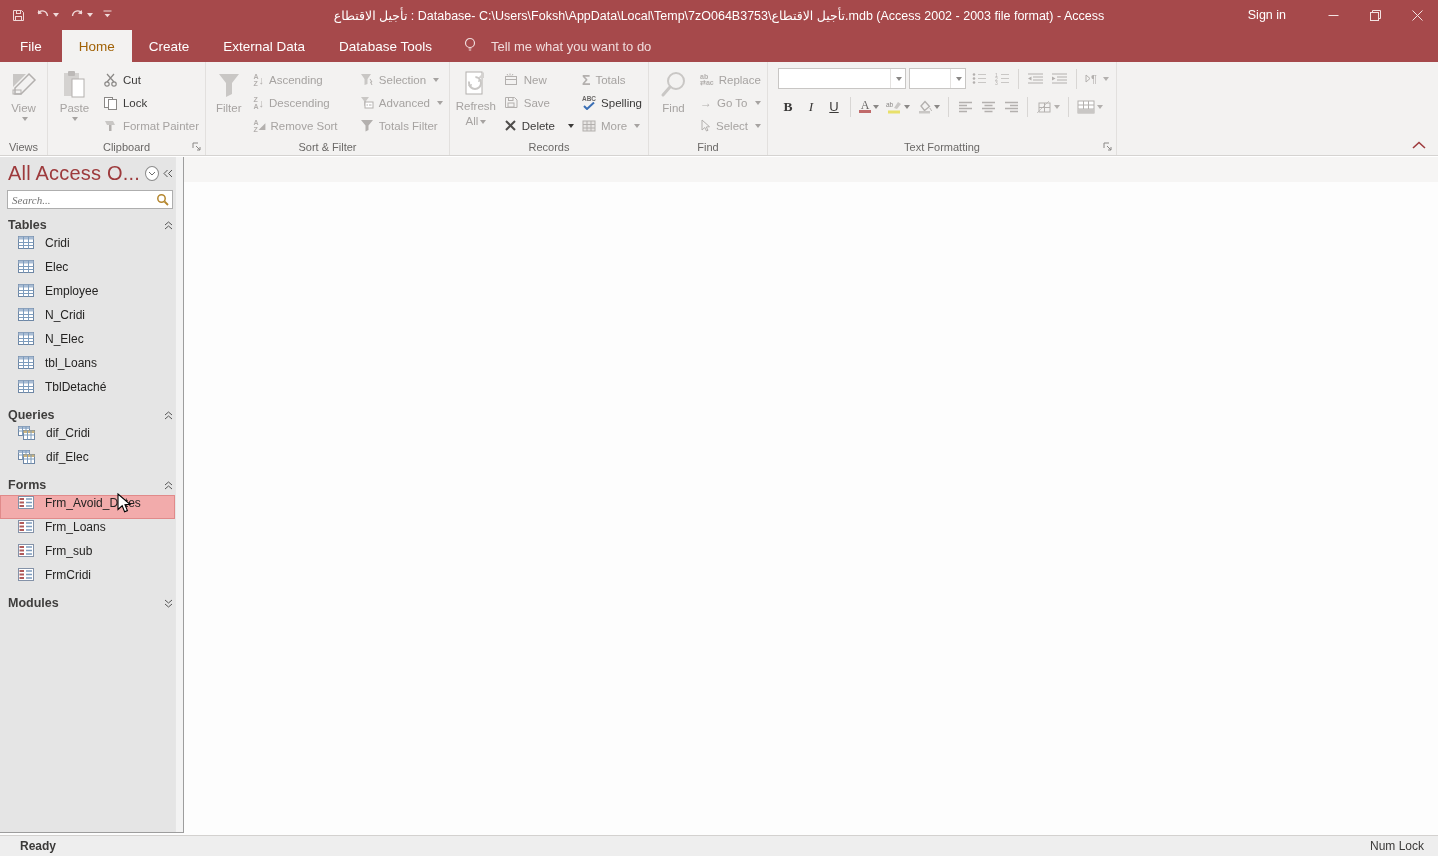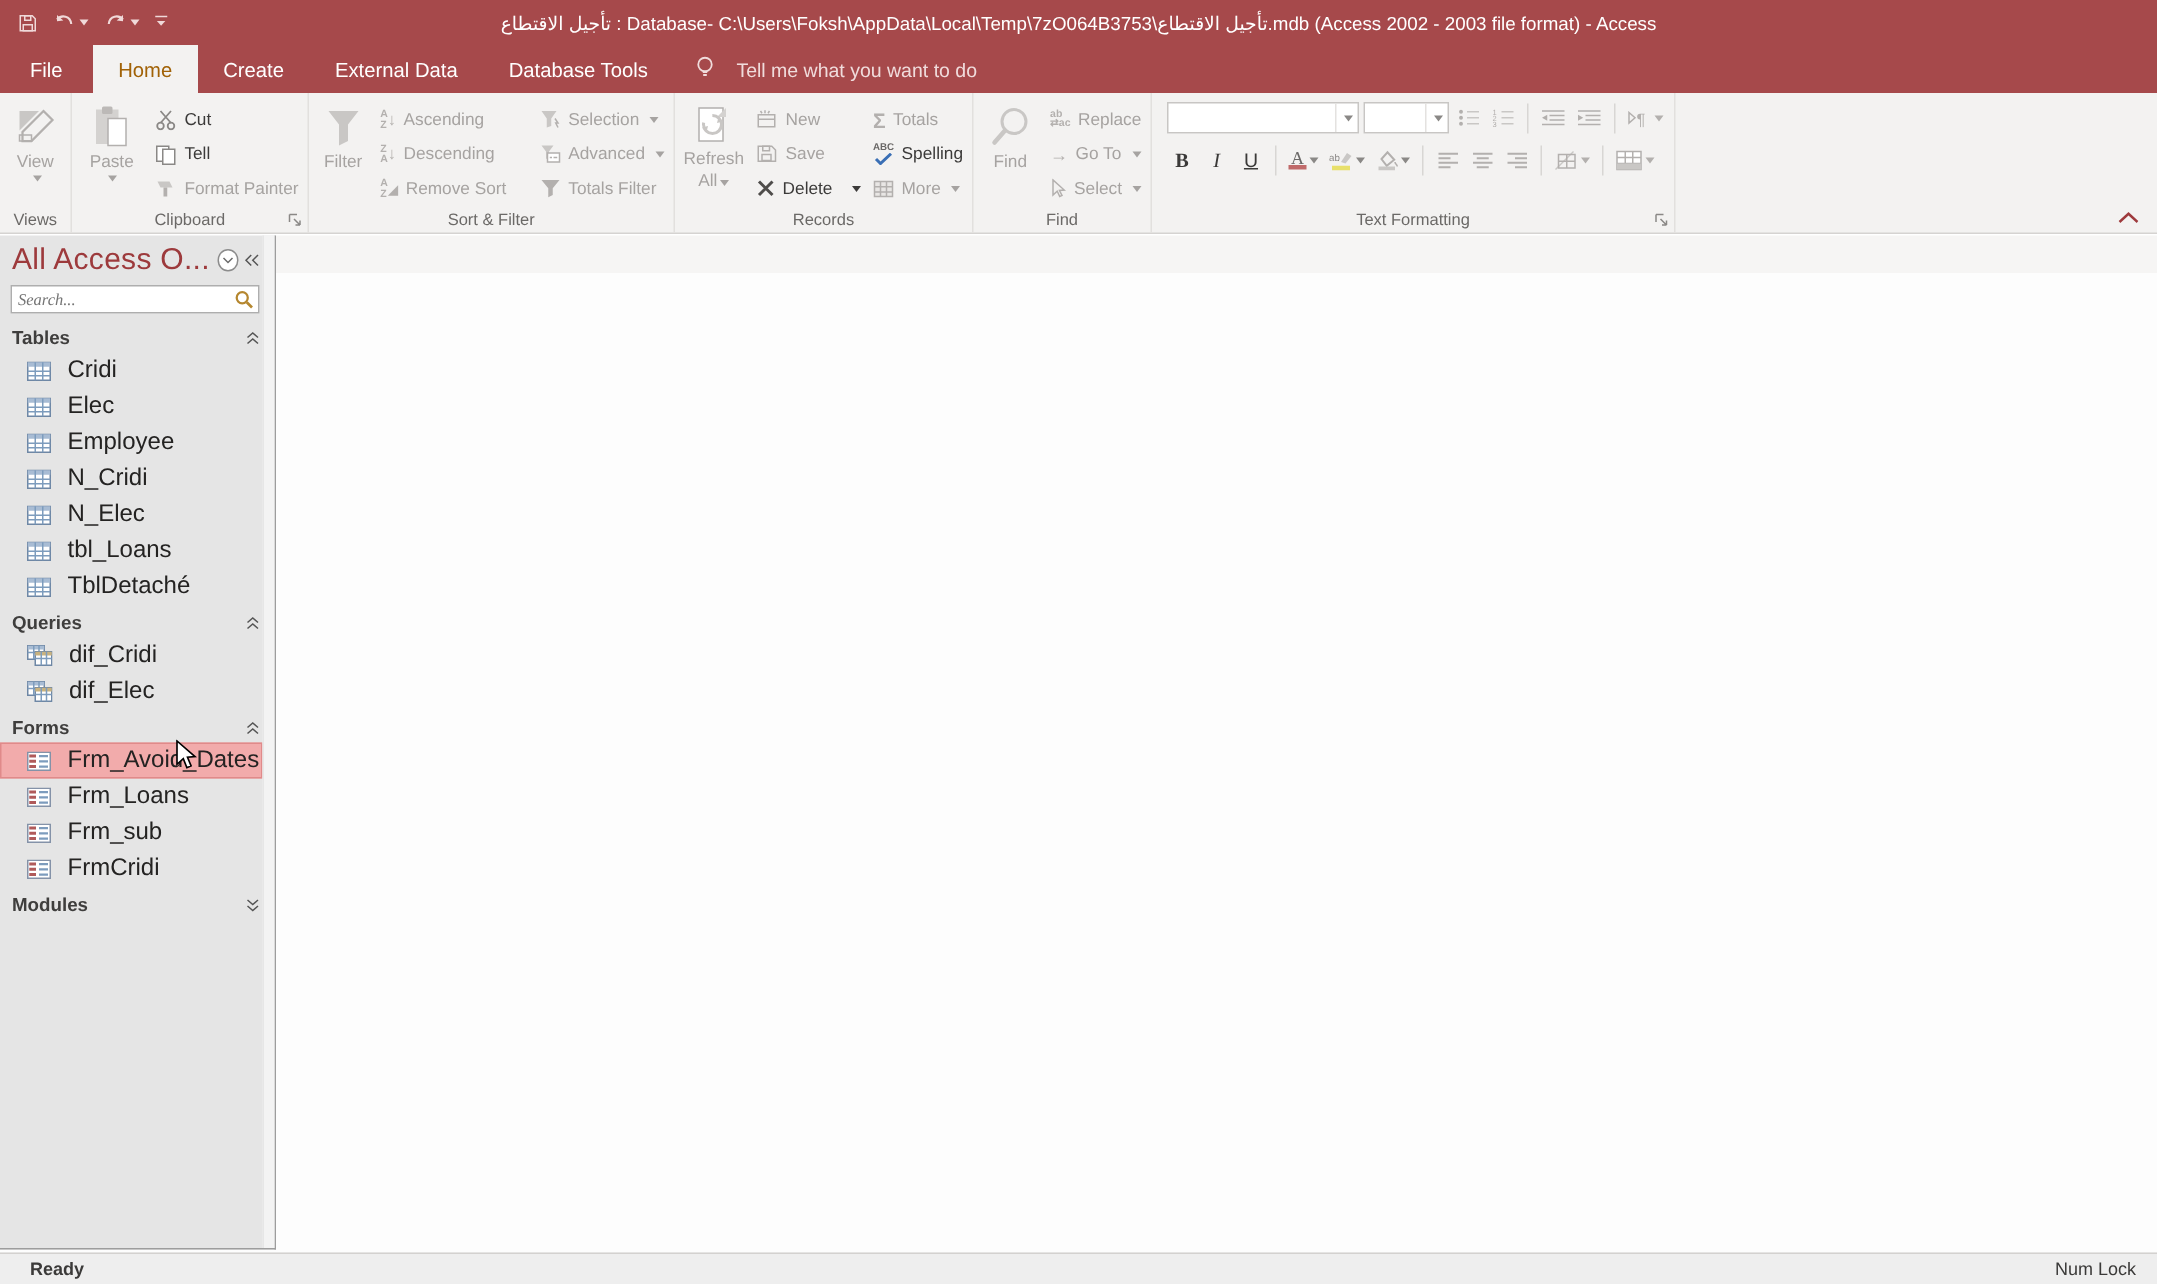--- a/index.html
+++ b/index.html
@@ -89,22 +89,22 @@
   .nav-search { margin:3px 10px 4px 7px; height:19px; border:1px solid #aeaeae; display:flex; align-items:center; background:#fff; }
   .nav-search input {
     flex:1; border:none; outline:none; font-size:11px; padding:0 4px;
     font-family:"Liberation Serif", serif; font-style:italic; color:#333; background:transparent;
   }
   .nav-section-h {
     display:flex; align-items:center; justify-content:space-between;
     padding:5px 10px 3px 8px; font-size:12.5px; font-weight:bold; color:#3f3e3d;
   }
   .nav-item {
-    height:24px; display:flex; align-items:center; gap:11px;
-    padding-left:17px; font-size:16px; color:#242322; border:1px solid transparent;
+    height:24px; display:flex; gap:11px;
+    padding-left:17px; font-size:12px; color:#242322; border:1px solid transparent;
     margin-right:8px;
   }
   .nav-item.selected {
     background:#f2abab; border:1px solid #e08a8a; margin-right:8px;
   }
   .chev { color:#555; display:flex; }
   
   .statusbar {
     position:absolute; left:0; right:0; bottom:0; height:21px;
     background:#eeeeee; border-top:1px solid #d3d1cf;
@@ -142,20 +142,39 @@
       <span class="caret"></span>
     </span>
     <span class="qat-btn">
       <svg width="9" height="11" viewBox="0 0 9 11">
           <path d="M0.5 1 H8.5" stroke="#f0d9d9"></path>
           <path d="M1 4 L4.5 8 L8 4 Z" fill="#f0d9d9" transform="scale(0.8) translate(1,1)"></path>
         </svg>
     </span>
   </div>
   <div class="titlebar-title">تأجيل الاقتطاع : Database- C:\Users\Foksh\AppData\Local\Temp\7zO064B3753\تأجيل الاقتطاع.mdb (Access 2002 - 2003 file format)  -  Access</div>
+  <div class="titlebar-right">
+    <span class="signin">Sign in</span>
+    <span class="winbtn">
+      <svg width="11" height="11" viewBox="0 0 11 11">
+          <path d="M0.5 5.5 H10.5" stroke="#f3e2e2"></path>
+        </svg>
+    </span>
+    <span class="winbtn">
+      <svg width="11" height="11" viewBox="0 0 11 11">
+          <rect x="0.5" y="2.5" width="8" height="8" fill="none" stroke="#f3e2e2"></rect>
+          <path d="M2.5 2.5 V0.5 H10.5 V8.5 H8.5" fill="none" stroke="#f3e2e2"></path>
+        </svg>
+    </span>
+    <span class="winbtn">
+      <svg width="11" height="11" viewBox="0 0 11 11">
+          <path d="M0.5 0.5 L10.5 10.5 M10.5 0.5 L0.5 10.5" stroke="#f3e2e2"></path>
+        </svg>
+    </span>
+  </div>
 </div>
 
 <div class="tabrow">
   <div class="tab file">File</div>
   <div class="tab active">Home</div>
   <div class="tab">Create</div>
   <div class="tab">External Data</div>
   <div class="tab">Database Tools</div>
   <div class="tellme">
     <span>
@@ -200,21 +219,21 @@
           <circle cx="4" cy="11" r="2.2" fill="none" stroke="#8a8886" stroke-width="1.2"></circle>
           <circle cx="11" cy="11" r="2.2" fill="none" stroke="#8a8886" stroke-width="1.2"></circle>
         </svg>
         <span>Cut</span>
       </div>
       <div class="smallbtn en">
         <svg width="15" height="14" viewBox="0 0 15 14">
           <rect x="1.5" y="1.5" width="8" height="10" fill="#fff" stroke="#8a8886"></rect>
           <rect x="5.5" y="3.5" width="8" height="10" fill="#fff" stroke="#8a8886"></rect>
         </svg>
-        <span>Tell</span>
+        <span>Lock</span>
       </div>
       <div class="smallbtn dis">
         <svg width="15" height="14" viewBox="0 0 15 14">
           <path d="M2 2 L10 2 L12 6 L4 6 Z" fill="#c9c7c5"></path>
           <rect x="6" y="6" width="2.5" height="6" fill="#b3b0ae"></rect>
         </svg>
         <span>Format Painter</span>
       </div>
     </div>
     <svg class="launcher" width="10" height="10" viewBox="0 0 10 10">

